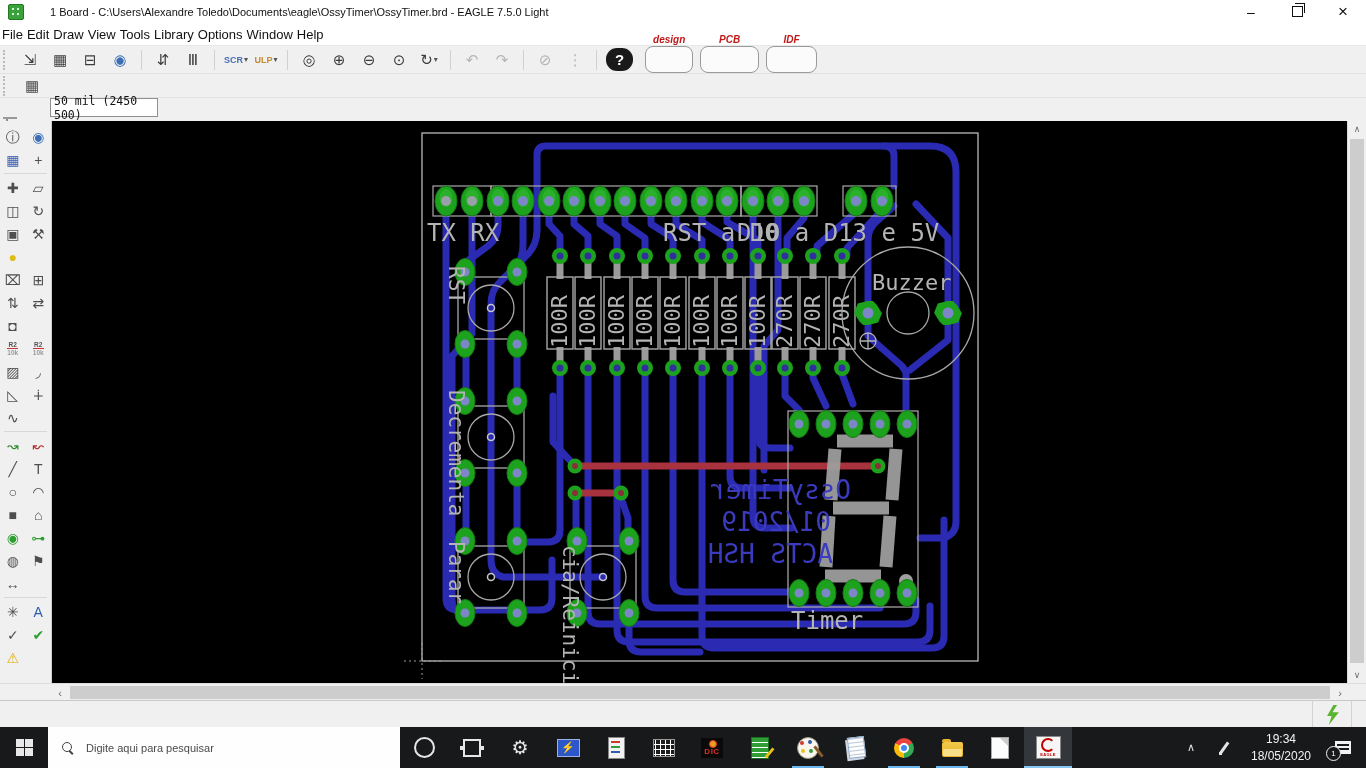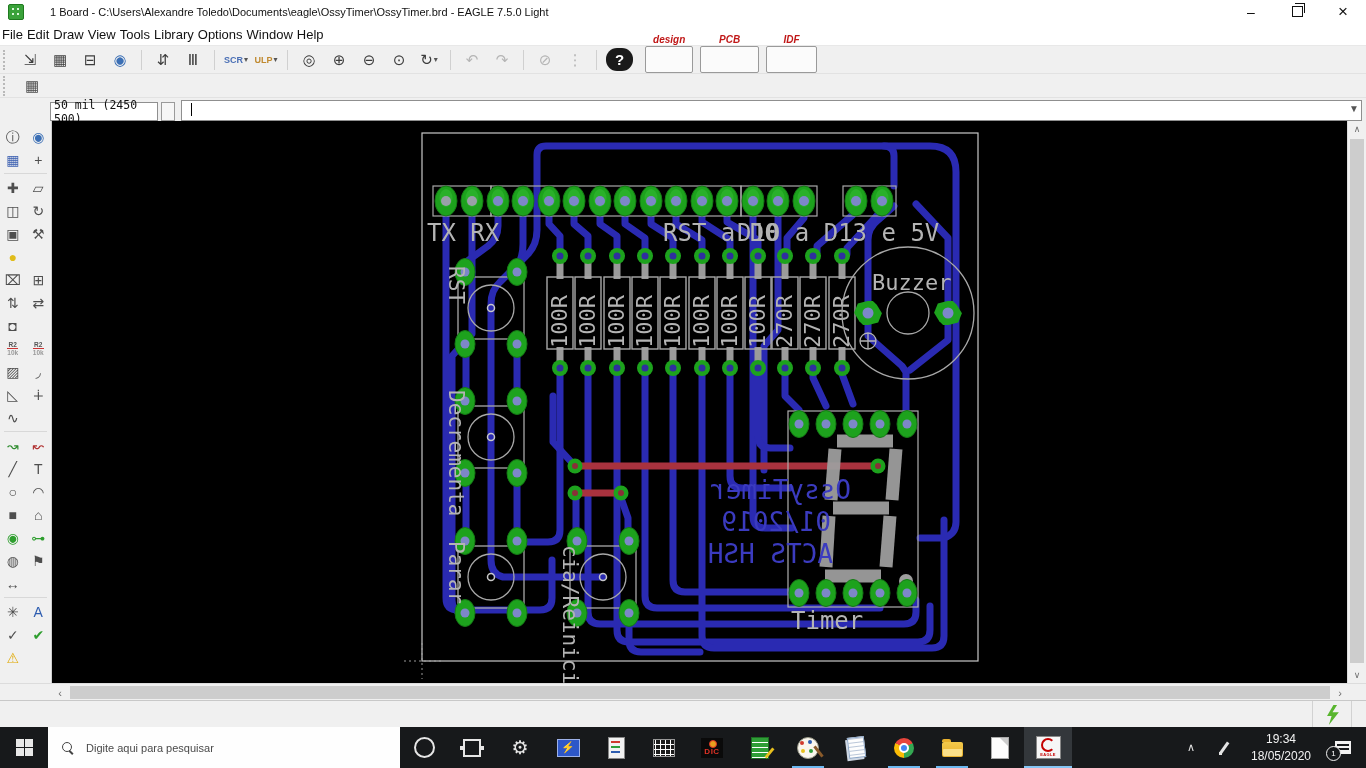--- a/index.html
+++ b/index.html
@@ -20,28 +20,28 @@
   
   #toolbar{position:absolute;left:0;top:46px;width:1366px;height:27px;background:#f0f0f0;display:flex;align-items:center;border-bottom:1px solid #e2e2e2;}
   .tb-handle{width:5px;height:20px;margin:0 3px;border-left:2px dotted #b9b9b9;}
   .tb-group{display:flex;align-items:center;padding:0 2px;}
   .tb-sep{width:1px;height:20px;background:#d0d0d0;margin:0 4px;}
   .tb-btn{min-width:24px;height:23px;display:flex;align-items:center;justify-content:center;font-size:15px;color:#3c3c3c;border:1px solid transparent;border-radius:2px;padding:0 2px;}
   .tb-btn.disabled{color:#b5b5b5;}
   .tb-btn .arr{font-size:8px;color:#555;margin-left:1px;}
   .tb-btn.inverse{background:#1a1a1a;color:#fff;border-radius:11px;min-width:21px;height:21px;font-weight:bold;margin:0 3px;}
   .tb-txt{font-size:9px;font-weight:bold;}
-  .promo-btn{height:23px;margin-left:7px;padding:1px 7px;background:#fbfbfb;border:1px solid #9a9a9a;border-radius:2px;
+  .promo-btn{height:23px;margin-left:7px;padding:1px 7px;background:#fbfbfb;border:1px solid #9a9a9a;border-radius:8px;
              display:flex;flex-direction:column;align-items:center;justify-content:center;line-height:1;}
   .promo-l1{font-size:10px;color:#c01818;font-style:italic;font-weight:bold;}
   .promo-l2{font-size:12px;color:#c01818;font-weight:bold;margin-top:28px;}
   #toolbar2{position:absolute;left:0;top:74px;width:1366px;height:23px;background:#f0f0f0;display:flex;align-items:center;border-bottom:1px solid #e2e2e2;}
   #grid-btn{width:22px;height:20px;margin-left:8px;display:flex;align-items:center;justify-content:center;color:#4a4a4a;font-size:15px;}
   
-  #commandbar{position:absolute;left:0;top:98px;width:1366px;height:23px;background:#f0f0f0;display:flex;align-items:flex-end;}
+  #commandbar{position:absolute;left:0;top:98px;width:1366px;height:23px;background:#f0f0f0;display:flex;align-items:flex-start;flex-direction:column;}
   #coord-box{width:103px;height:17px;margin-left:50px;background:#fff;border:1px solid #8f8f8f;font-family:"DejaVu Sans Mono",monospace;font-size:11.5px;color:#111;display:flex;align-items:center;padding-left:3px;}
   #mini-box{width:12px;height:17px;margin-left:3px;background:#f6f6f6;border:1px solid #9a9a9a;}
   #command-wrap{position:relative;flex:1;height:19px;margin:0 4px 0 6px;background:#fff;border:1px solid #8f8f8f;}
   #command-input{position:absolute;left:0;top:0;width:100%;height:100%;border:none;outline:none;font-size:12px;padding-left:10px;background:transparent;}
   #command-caret{position:absolute;left:9px;top:2px;width:1px;height:13px;background:#000;}
   #command-dd{position:absolute;right:2px;top:2px;font-size:10px;color:#555;}
   
   #workspace{position:absolute;left:0;top:121px;width:1366px;height:562px;}
   #palette{position:absolute;left:0;top:0;width:52px;height:562px;background:#f0f0f0;border-right:1px solid #cfcfcf;padding-top:4px;box-sizing:border-box;}
   .pal-row{display:flex;justify-content:space-around;height:23px;align-items:center;}

